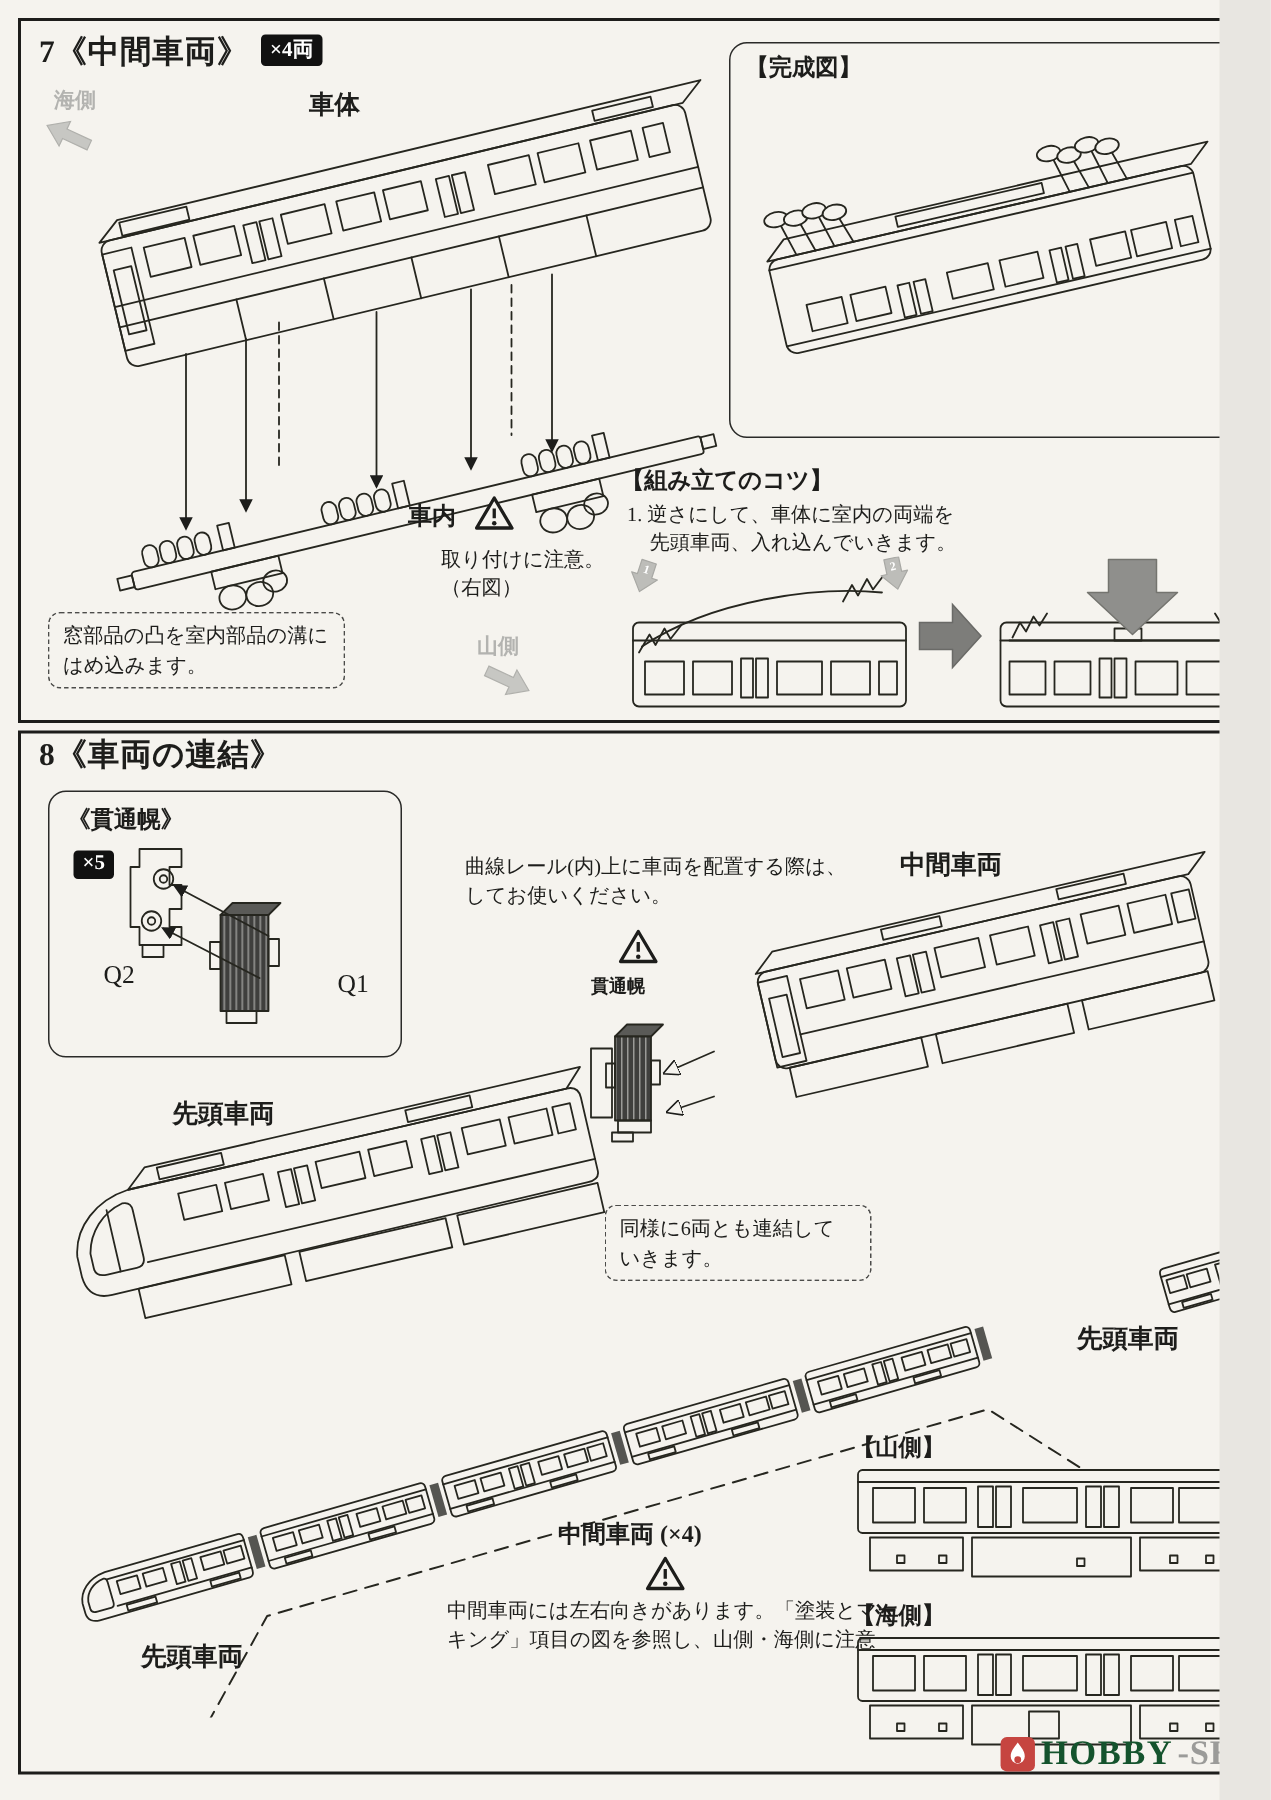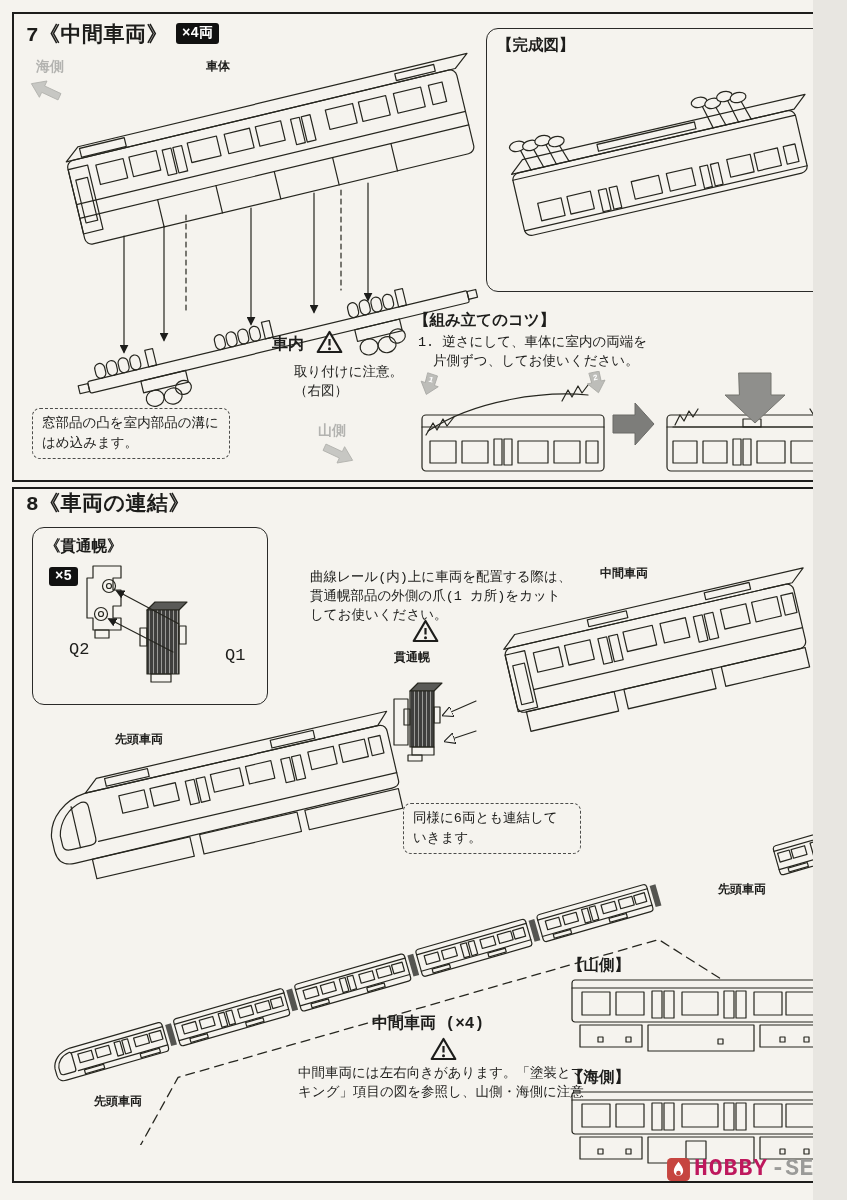--- a/index.html
+++ b/index.html
@@ -1,33 +1,33 @@
 <!DOCTYPE html>
 <html><head>
 <meta charset="utf-8">
 <style>
   html,body{margin:0;padding:0;background:#e8e6e1;}
   .page{position:relative;width:813px;height:1200px;background:#f5f3ee;overflow:hidden;
-        font-family:Liberation Mono, monospace;color:#1d1d1b;}
+        font-family:Liberation Serif, serif;color:#1d1d1b;}
   .abs{position:absolute;}
   .panel{position:absolute;border:2.5px solid #1d1d1b;}
   .sec-head{display:flex;align-items:flex-start;gap:8px;}
   .sec-title{font-size:21px;font-weight:bold;letter-spacing:0.5px;white-space:nowrap;}
   .badge{background:#111111;color:#ffffff;font-weight:bold;font-size:14px;
          padding:1px 6px 2px;border-radius:3px;margin-top:3px;white-space:nowrap;}
-  .blabel{font-weight:bold;font-size:12px;white-space:nowrap;}
+  .blabel{font-weight:bold;font-size:17px;white-space:nowrap;}
   .blabel.sm{font-size:15.5px;}
   .gray{color:#b3b3b0;font-size:14px;font-weight:bold;white-space:nowrap;}
   .note{font-size:13.5px;line-height:1.4;}
   .dashbox{border:1.6px dashed #4c4c4a;border-radius:8px;padding:5px 9px;font-size:13.5px;line-height:1.45;background:transparent;}
   .rbox{border:1.7px solid #2a2a28;border-radius:12px;}
   .tipline2{padding-left:15px;}
   svg.draw{stroke:#26261f;fill:none;stroke-width:1.2;stroke-linejoin:round;stroke-linecap:round;display:block;}
   .wm{display:flex;align-items:center;gap:3px;z-index:6;}
-  .wm-brand{color:#be185d;font-weight:800;font-size:23px;letter-spacing:1px;white-space:nowrap;}
+  .wm-brand{color:#14532d;font-weight:800;font-size:23px;letter-spacing:1px;white-space:nowrap;}
   .wm-suffix{color:#9b9b99;font-weight:800;font-size:23px;letter-spacing:0.5px;white-space:nowrap;}
   .lbl{z-index:4;}
 </style>
 </head>
 <body>
 
 <svg width="0" height="0" style="position:absolute">
   <defs>
     <marker id="ah" viewBox="0 0 10 10" refX="8" refY="5" markerWidth="7.5" markerHeight="7.5" orient="auto-start-reverse">
       <path d="M0,0L10,5L0,10z" fill="#1d1d1b" stroke="none"></path>
@@ -227,21 +227,21 @@
             <rect x="96" y="2" width="24" height="18"></rect>
           <rect x="126" y="2" width="12" height="18"></rect>
           <line x1="-145" y1="26" x2="145" y2="26"></line>
         </g>
       </svg>
     </div>
 
     <div class="abs blabel sm lbl" style="left:400px;top:296px;">【組み立てのコツ】</div>
     <div class="abs note lbl" style="left:404px;top:320px;width:238px;">
       <div>1. 逆さにして、車体に室内の両端を</div>
-      <div class="tipline2">片側ずつ、してお使いください。</div>
+      <div class="tipline2">先頭車両、入れ込んでいきます。</div>
     </div>
 
     <svg class="abs draw" width="195" height="105" style="left:402px;top:357px;" viewBox="0 0 195 105">
       <rect x="6" y="44" width="182" height="56" rx="4"></rect>
       <line x1="6" y1="56" x2="188" y2="56"></line>
       <rect x="14" y="70" width="26" height="22"></rect>
         <rect x="46" y="70" width="26" height="22"></rect>
       <rect x="78" y="68" width="8" height="26"></rect>
         <rect x="88" y="68" width="8" height="26"></rect>
       <rect x="102" y="70" width="30" height="22"></rect>
@@ -309,21 +309,20 @@
         </g>
         <line x1="136" y1="68" x2="74" y2="35" marker-end="url(#ah)"></line>
         <line x1="130" y1="96" x2="66" y2="63" marker-end="url(#ah)"></line>
       </svg>
       <div class="abs lbl" style="left:36px;top:112px;font-size:17px;">Q2</div>
       <div class="abs lbl" style="left:192px;top:118px;font-size:17px;text-align:center;">Q1</div>
     </div>
 
     <div class="abs note lbl" style="left:296px;top:80px;">
       <div>曲線レール(内)上に車両を配置する際は、</div>
-      <div>貫通幌部品の外側の爪(1 カ所)をカット</div>
       <div>してお使いください。</div>
     </div>
 
     <svg class="abs lbl" width="27" height="25" style="left:398px;top:130px;" viewBox="0 0 27 25">
       <path d="M13.5,2 L25.3,22 L1.7,22 Z" fill="#f5f3ee" stroke="#1d1d1b" stroke-width="2.2" stroke-linejoin="round"></path>
       <line x1="13.5" y1="9" x2="13.5" y2="15.5" stroke="#1d1d1b" stroke-width="2.2"></line>
       <circle cx="13.5" cy="18.8" r="1.5" fill="#1d1d1b"></circle>
     </svg>
     <div class="abs blabel lbl" style="left:380px;top:160px;font-size:12px;">貫通幌</div>
 

